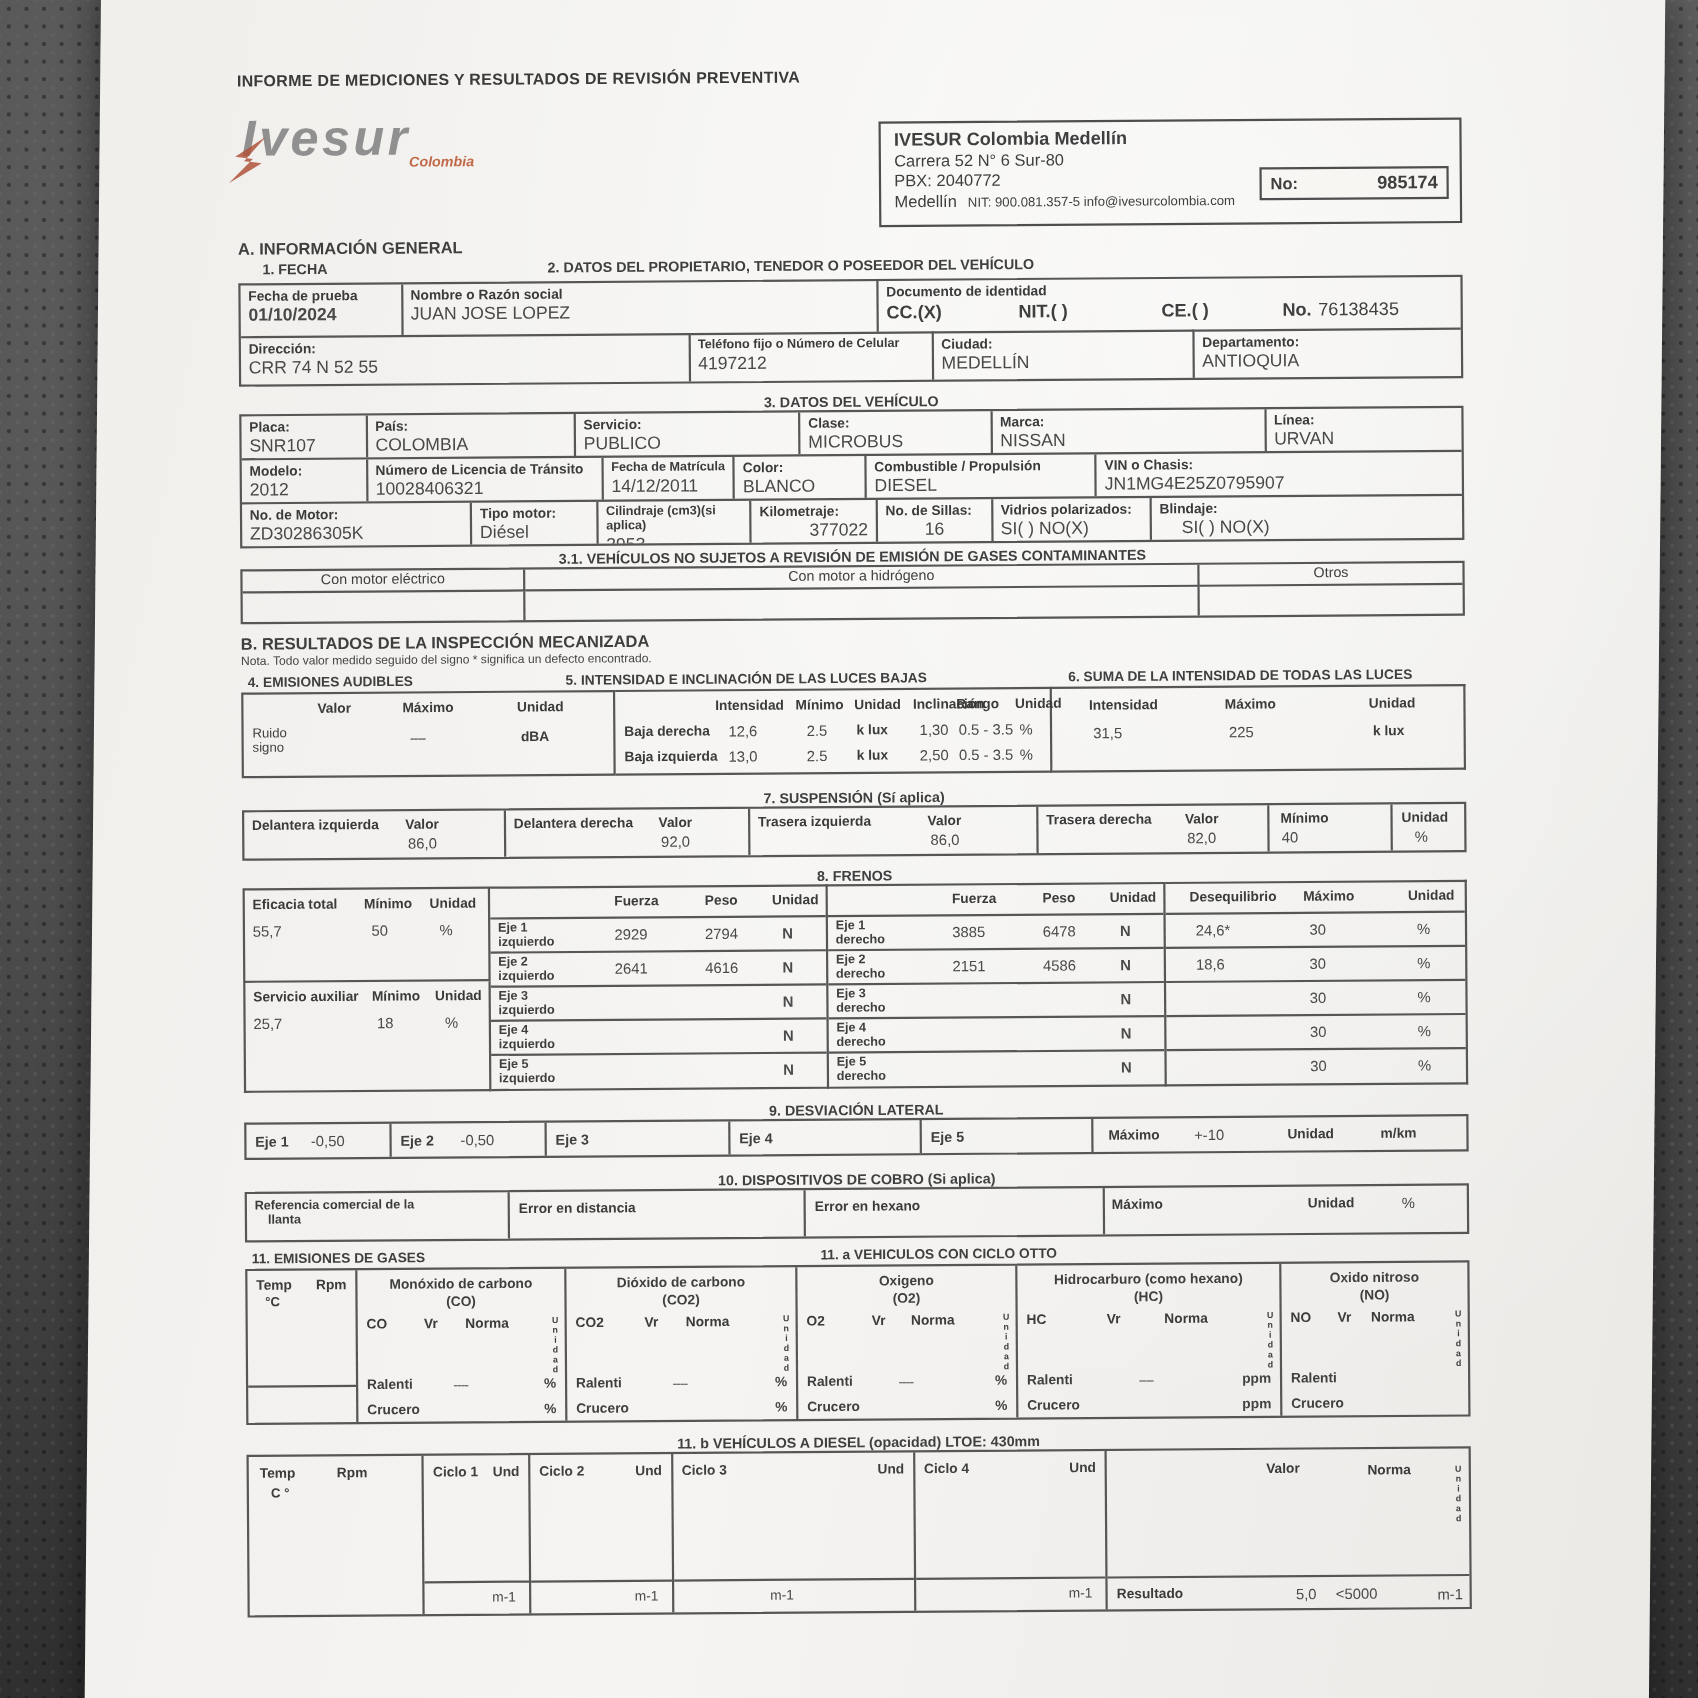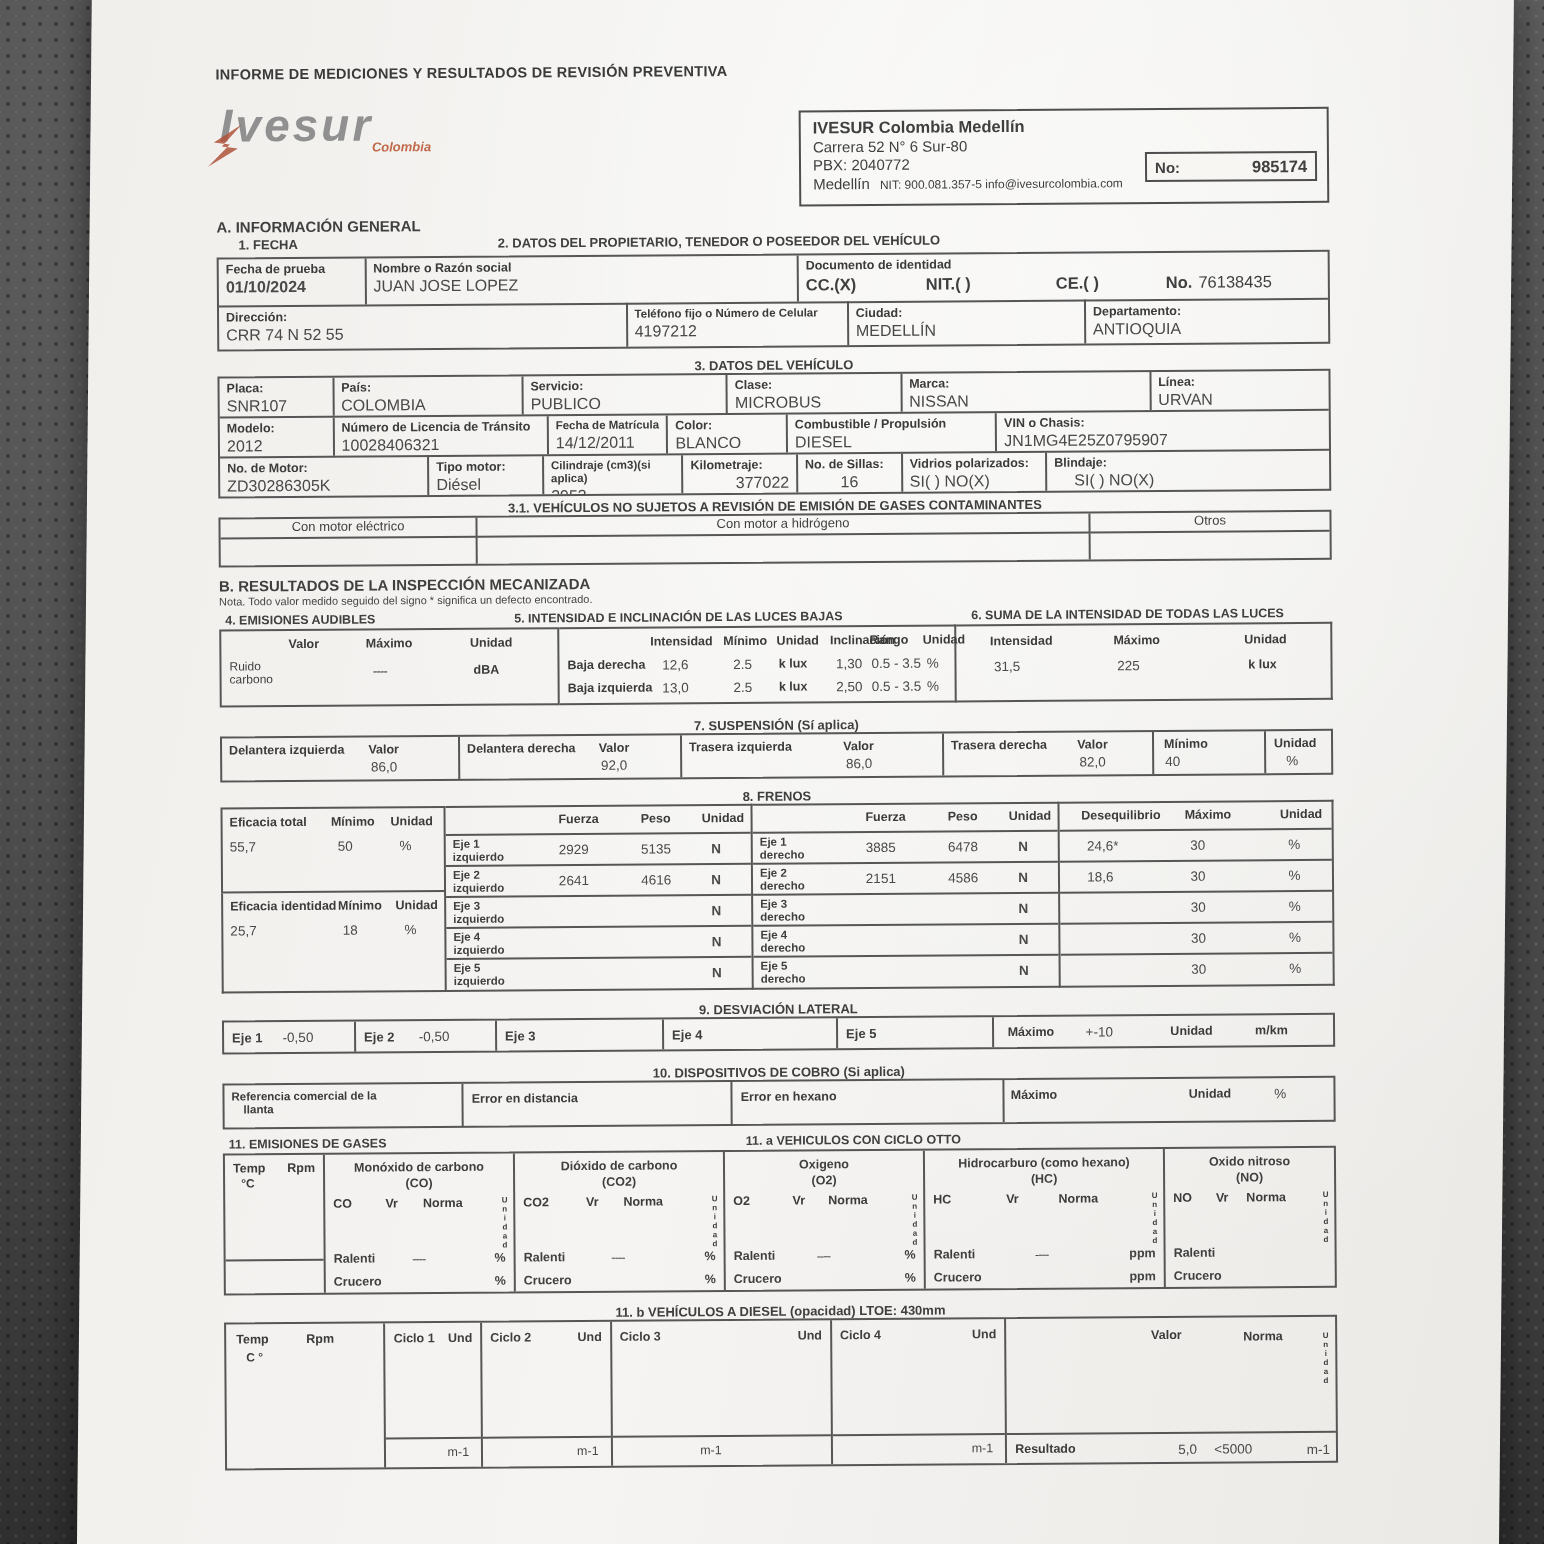--- a/index.html
+++ b/index.html
@@ -329,21 +329,21 @@
     <span class="t5">5. INTENSIDAD E INCLINACIÓN DE LAS LUCES BAJAS</span>
     <span class="t6">6. SUMA DE LA INTENSIDAD DE TODAS LAS LUCES</span>
   </div>
 
   <div class="box456">
     <div class="b4">
       <span class="abs hlbl" style="left:20%;top:6px">Valor</span>
       <span class="abs hlbl" style="left:43%;top:6px">Máximo</span>
       <span class="abs hlbl" style="left:74%;top:6px">Unidad</span>
       <span class="abs" style="left:8px;top:28px;font-size:12px">Ruido</span>
-      <span class="abs" style="left:8px;top:41px;font-size:12px">carbono</span>
+      <span class="abs" style="left:8px;top:41px;font-size:12px">signo</span>
       <span class="abs dval" style="left:45%;top:33px;letter-spacing:-1px">----</span>
       <span class="abs hlbl" style="left:75%;top:33px">dBA</span>
     </div>
     <div class="b5">
       <span class="abs hlbl" style="left:23%;top:6px">Intensidad</span>
       <span class="abs hlbl" style="left:41.5%;top:6px">Mínimo</span>
       <span class="abs hlbl" style="left:55%;top:6px">Unidad</span>
       <span class="abs hlbl" style="left:68.5%;top:6px">Inclinación</span>
       <span class="abs hlbl" style="left:78.5%;top:6px">Rango</span>
       <span class="abs hlbl" style="left:92%;top:6px">Unidad</span>
@@ -411,38 +411,38 @@
     <div class="s8l">
       <div class="eb eb1">
         <span class="abs hlbl" style="left:7px;top:6px">Eficacia total</span>
         <span class="abs hlbl" style="left:49%;top:6px">Mínimo</span>
         <span class="abs hlbl" style="left:76%;top:6px">Unidad</span>
         <span class="abs dval" style="left:7px;top:30px">55,7</span>
         <span class="abs dval" style="left:52%;top:30px">50</span>
         <span class="abs dval" style="left:80%;top:30px">%</span>
       </div>
       <div class="eb eb2">
-        <span class="abs hlbl" style="left:7px;top:6px">Eficacia identidad</span>
+        <span class="abs hlbl" style="left:7px;top:6px">Servicio auxiliar</span>
         <span class="abs hlbl" style="left:52%;top:6px">Mínimo</span>
         <span class="abs hlbl" style="left:78%;top:6px">Unidad</span>
         <span class="abs dval" style="left:7px;top:30px">25,7</span>
         <span class="abs dval" style="left:54%;top:30px">18</span>
         <span class="abs dval" style="left:82%;top:30px">%</span>
       </div>
     </div>
     <div class="s8m">
       <div class="s8hdr">
         <span class="abs hlbl" style="left:37%;top:5px">Fuerza</span>
         <span class="abs hlbl" style="left:64%;top:5px">Peso</span>
         <span class="abs hlbl" style="left:84%;top:5px">Unidad</span>
       </div>
       <div class="s8row">
         <span class="ejelbl"><span>Eje 1</span><br><span>izquierdo</span></span>
         <span class="nval" style="left:37%">2929</span>
-        <span class="nval" style="left:64%">5135</span>
+        <span class="nval" style="left:64%">2794</span>
         <span class="nval b" style="left:87%">N</span>
       </div>
       <div class="s8row">
         <span class="ejelbl"><span>Eje 2</span><br><span>izquierdo</span></span>
         <span class="nval" style="left:37%">2641</span>
         <span class="nval" style="left:64%">4616</span>
         <span class="nval b" style="left:87%">N</span>
       </div>
       <div class="s8row">
         <span class="ejelbl"><span>Eje 3</span><br><span>izquierdo</span></span>

